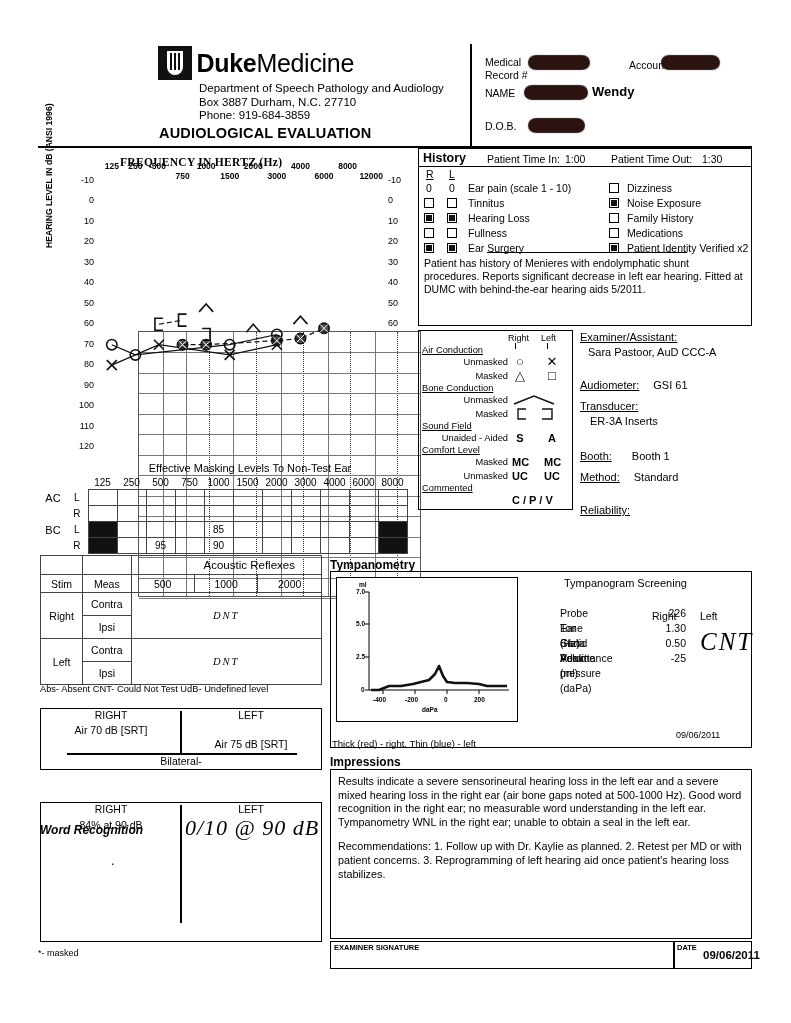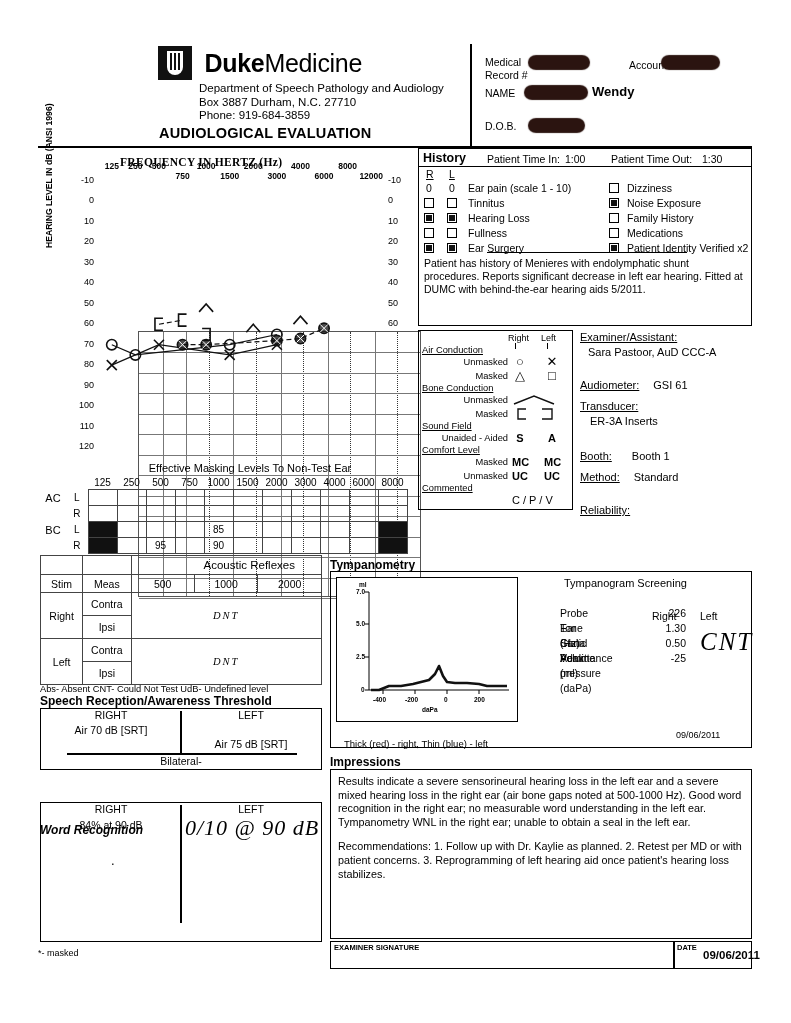--- a/index.html
+++ b/index.html
@@ -10,21 +10,21 @@
   .b{font-weight:bold;}
 
   
   #header-rule{left:38px;top:146px;width:714px;height:2px;background:#000;}
   #brand-block{left:158px;top:46px;width:300px;}
   #duke-logo{width:34px;height:34px;background:#111;display:inline-block;vertical-align:middle;position:relative;}
   #duke-logo .flame{position:absolute;left:9px;top:5px;width:16px;height:24px;background:#fff;
      border-radius:0 0 8px 8px;}
   #duke-logo .flame:after{content:"";position:absolute;left:3px;top:2px;width:2px;height:17px;background:#111;
      box-shadow:4px 0 0 #111, 8px 0 0 #111;}
-  .brandtxt{display:inline-block;vertical-align:middle;margin-left:8px;font-size:25px;letter-spacing:-.3px;}
+  .brandtxt{display:inline-block;vertical-align:middle;margin-left:0;font-size:25px;letter-spacing:-.3px;}
   .brandtxt b{font-weight:bold;}
   #dept-lines{left:199px;top:82px;font-size:11.5px;line-height:13.5px;}
   #eval-title{left:159px;top:125px;font-size:14.5px;font-weight:bold;letter-spacing:.2px;}
 
   
   #patient-box{left:470px;top:44px;width:282px;height:102px;border-left:2px solid #000;}
   .redact{display:inline-block;height:13px;background:#2b1410;border-radius:7px/6px;vertical-align:middle;
      box-shadow:0 0 1px 1px #2b1410;}
   .plabel{font-size:10.5px;}
 
@@ -78,21 +78,21 @@
 
   
   #examiner-col{left:580px;top:330px;width:172px;font-size:11px;line-height:15px;}
 
   
   #tymp-title{left:330px;top:558px;font-size:12px;font-weight:bold;}
   #tymp-box{left:330px;top:571px;width:422px;height:177px;border:1.5px solid #000;box-sizing:border-box;}
   #tymp-graph{left:336px;top:577px;width:182px;height:145px;border:1px solid #000;box-sizing:border-box;background:#fff;}
   .tglab{position:absolute;font-size:6.5px;font-weight:bold;}
   #tymp-tbl{left:560px;top:606px;font-size:10.5px;line-height:15px;}
-  #tymp-caption{left:332px;top:738px;font-size:9.5px;padding-left:12px;}
+  #tymp-caption{left:332px;top:738px;font-size:9.5px;}
   #tymp-date{left:676px;top:730px;font-size:9px;}
 
   
   #imp-title{left:330px;top:755px;font-size:12px;font-weight:bold;}
   #imp-box{left:330px;top:769px;width:422px;height:170px;border:1.5px solid #000;box-sizing:border-box;padding:5px 7px;}
   #imp-box p{margin:0 0 11px 0;font-size:10.8px;line-height:13.6px;}
 
   
   #sig-box{left:330px;top:941px;width:422px;height:28px;border:1.5px solid #000;box-sizing:border-box;}
   #sig-divider{position:absolute;left:342px;top:0;width:1.5px;height:100%;background:#000;}
@@ -398,21 +398,20 @@
             <td colspan="3" rowspan="2" class="hand">DNT</td>
           </tr>
           <tr>
             <td style="height:22px;">Ipsi</td>
           </tr>
         </tbody>
       </table>
   </div>
   <div class="abs" id="abs-key">Abs- Absent   CNT- Could Not Test   UdB- Undefined level</div>
 
-  <div class="abs" id="srt-title">Speech Reception/Awareness Threshold</div>
   <div class="abs" id="srt-box">
     <div class="abs" style="left:0;top:0;width:50%;">
       <div class="colhdr">RIGHT</div>
       <div class="cellval" style="margin-top:3px;">Air   70 dB [SRT]</div>
     </div>
     <div class="abs" style="left:50%;top:0;width:50%;">
       <div class="colhdr">LEFT</div>
       <div class="cellval" style="margin-top:17px;">Air   75 dB [SRT]</div>
     </div>
     <div class="abs" style="left:139px;top:2px;width:1.5px;height:42px;background:#000;"></div>
@@ -545,21 +544,21 @@
           <span style="position:absolute;left:122px;width:16px;text-align:center;font-size:11px;font-weight:bold;">MC</span>
         </div>
         <div class="lgrow" style="position:relative;height:14px;">
           <span style="position:absolute;left:0;width:86px;text-align:right;">Unmasked</span>
           <span style="position:absolute;left:90px;width:16px;text-align:center;font-size:11px;font-weight:bold;">UC</span>
           <span style="position:absolute;left:122px;width:16px;text-align:center;font-size:11px;font-weight:bold;">UC</span>
         </div>
         <div class="lghdr">Commented</div>
         <div class="lgrow" style="position:relative;height:14px;">
           <span style="position:absolute;left:0;width:86px;text-align:right;"></span>
-          <span style="position:absolute;left:90px;font-weight:normal;font-size:11px;">C / P / V</span>
+          <span style="position:absolute;left:90px;font-weight:bold;font-size:11px;">C / P / V</span>
         </div>
       </div>
   </div>
 
   <div class="abs" id="examiner-col">
     <div class="ul">Examiner/Assistant:</div>
     <div style="margin-left:8px;">Sara Pastoor, AuD CCC-A</div>
     <div style="height:18px;"></div>
     <div><span class="ul">Audiometer:</span><span style="margin-left:14px;">GSI 61</span></div>
     <div style="margin-top:6px;" class="ul">Transducer:</div>

